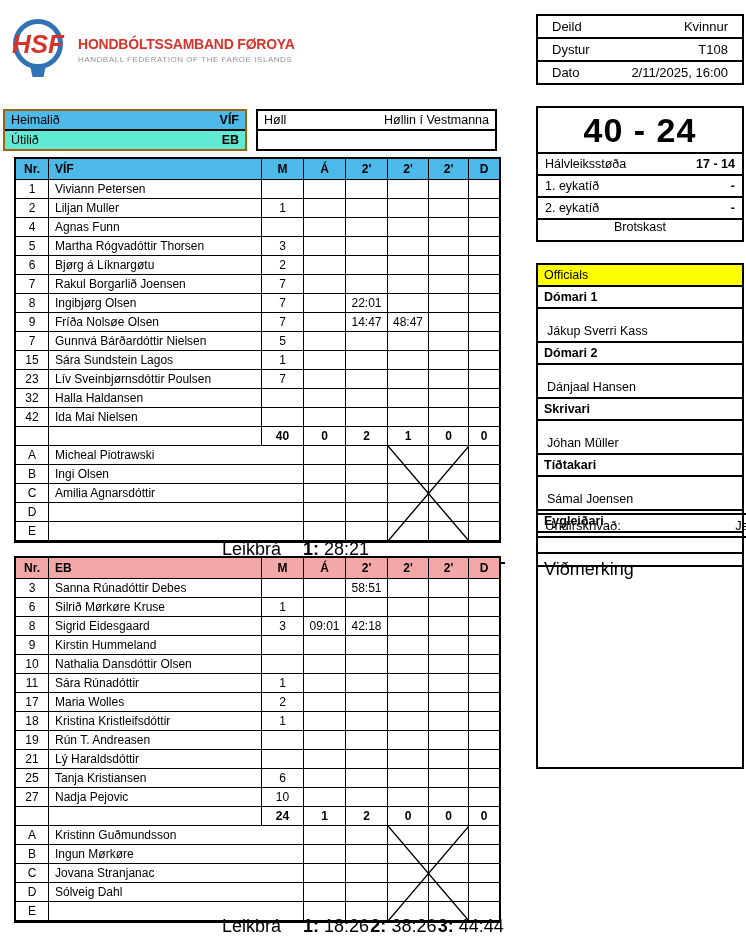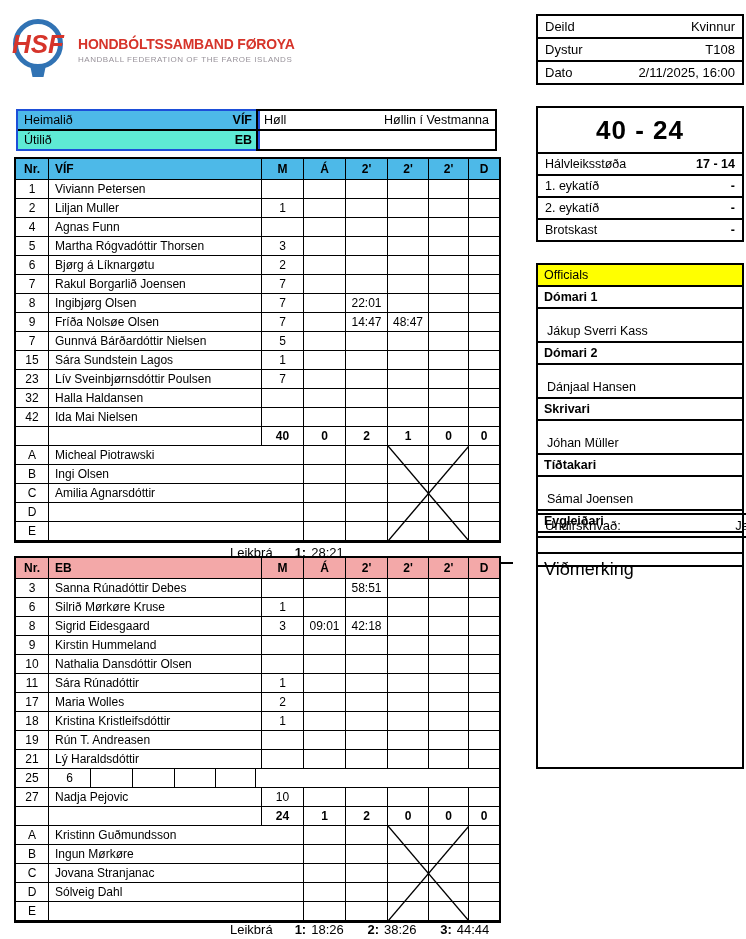--- a/index.html
+++ b/index.html
@@ -8,47 +8,47 @@
 
   
   .brand { position:absolute; left:10px; top:18px; display:flex; align-items:center; gap:12px; }
   .brand-title { font-size:15px; font-weight:bold; color:#D6342A; letter-spacing:-0.2px;
                  transform:scaleX(0.93); transform-origin:left center; white-space:nowrap; }
   .brand-sub { font-size:8px; color:#98929A; letter-spacing:0.55px; margin-top:3px; white-space:nowrap; }
 
   
   .info-box { position:absolute; left:536px; top:14px; width:204px; border:2px solid #000; }
   .info-row { display:flex; justify-content:space-between; align-items:center; height:21px;
-              padding:0 7px; border-bottom:2px solid #000; font-size:13px; }
+              padding:0 14px; border-bottom:2px solid #000; font-size:13px; }
   .info-row:last-child { border-bottom:none; }
 
   .score-box { position:absolute; left:536px; top:106px; width:204px; border:2px solid #000; }
   .score-main { height:44px; display:flex; align-items:center; justify-content:center;
-                font-size:26px; font-weight:bold; letter-spacing:1px; border-bottom:2px solid #000; }
+                font-size:34px; font-weight:bold; letter-spacing:1px; border-bottom:2px solid #000; }
   .score-row { display:flex; justify-content:space-between; align-items:center; height:20px;
                padding:0 7px; border-bottom:2px solid #000; font-size:12.5px; }
-  .score-row:last-child { border-bottom:none; }
+  .score-row:last-child { border-bottom:none;flex-direction:column; }
   .score-row .val { font-weight:bold; }
 
   .officials-box { position:absolute; left:536px; top:263px; width:204px; border:2px solid #000; }
   .off-title { height:20px; background:#FFFF00; display:flex; align-items:center;
                padding-left:6px; font-size:12.5px; border-bottom:2px solid #000; }
   .off-label { height:20px; display:flex; align-items:center; padding-left:6px; font-size:12.5px;
                font-weight:bold; border-bottom:2px solid #000; }
   .off-value { height:20px; display:flex; align-items:center; padding-left:9px; font-size:12.5px;
                border-bottom:2px solid #000;margin-top:12px; }
   .officials-box > div:last-child { border-bottom:none; }
 
   .signature-box { position:absolute; left:536px; top:513px; width:204px; height:21px; border:2px solid #000;
                    display:flex; justify-content:space-between; align-items:center; padding:0 7px; font-size:13px; }
   .remarks-box { position:absolute; left:536px; top:552px; width:192px; height:203px; border:2px solid #000;
                  font-size:18px; padding:5px 6px; }
 
   
-  .mh-left { position:absolute; left:16px; top:109px; width:240px; border:2px solid #1d4ed8; }
+  .mh-left { position:absolute; left:3px; top:109px; width:240px; border:2px solid #a16207; }
   .mh-right { position:absolute; left:256px; top:109px; width:237px; border:2px solid #000; }
   .mh-row { height:18px; display:flex; justify-content:space-between; align-items:center;
             padding:0 6px; font-size:12.5px; }
   .mh-row.sep { border-bottom:2px solid #000; }
   .mh-row.home-row { background:#4DB9E8; }
   .mh-row.away-row { background:#5eead4; }
   .mh-row .val { font-weight:bold; }
 
   
   .tbl { position:absolute; width:483px; border:2px solid #000; background:#fff; }
@@ -65,22 +65,22 @@
   .c.last { border-right:none; }
   .w-nr{width:33px} .w-name{width:213px} .w-m{width:42px} .w-a{width:42px}
   .w-p1{width:42px} .w-p2{width:41px} .w-p3{width:40px} .w-d{width:30px} .w-nameM{width:255px}
   .totals .c { font-weight:bold; }
   .x-mark { position:absolute; pointer-events:none; }
   .x-mark line { stroke:#000; stroke-width:1.4; }
   .x-home { left:372px; top:287px; width:81px; height:95px; }
   .x-away { left:372px; top:268px; width:81px; height:95px; }
 
   
-  .leikbra { position:absolute; left:216px; width:297px; border-bottom:2px solid #000;
-             display:flex; align-items:flex-end; font-size:13px; padding-bottom:2px; height:16px;text-align:center; }
+  .leikbra { position:absolute; left:208px; width:297px; border-bottom:2px solid #000;
+             display:flex; align-items:flex-end; font-size:18px; padding-bottom:2px; height:16px;text-align:center; }
   .leikbra-home { top:544px; }
   .leikbra-away { top:921px; }
   .lb-label { margin-left:14px; margin-right:22px; }
   .lb-entry { width:84px; display:flex; }
   .lb-n { font-weight:bold; margin-right:5px; }
 </style>
 </head>
 <body>
 
 <div class="page">
@@ -489,20 +489,21 @@
         <div class="c w-name name">Lý Haraldsdóttir</div>
         <div class="c w-m"></div>
         <div class="c w-a"></div>
         <div class="c w-p1"></div>
         <div class="c w-p2"></div>
         <div class="c w-p3"></div>
         <div class="c w-d last"></div>
       </div>
     <div class="trow">
         <div class="c w-nr">25</div>
+        <div class="c w-name name">Tanja Kristiansen</div>
         <div class="c w-m">6</div>
         <div class="c w-a"></div>
         <div class="c w-p1"></div>
         <div class="c w-p2"></div>
         <div class="c w-p3"></div>
         <div class="c w-d last"></div>
       </div>
     <div class="trow">
         <div class="c w-nr">27</div>
         <div class="c w-name name">Nadja Pejovic</div>

